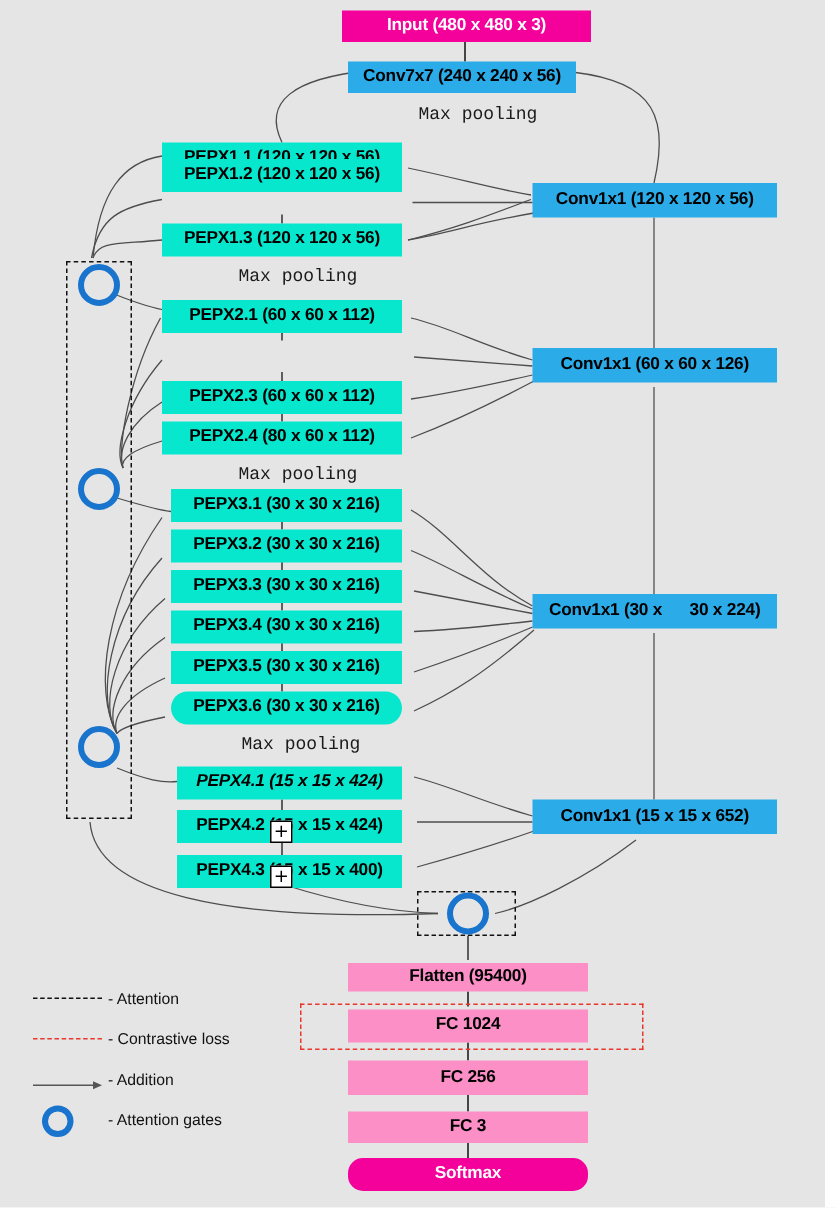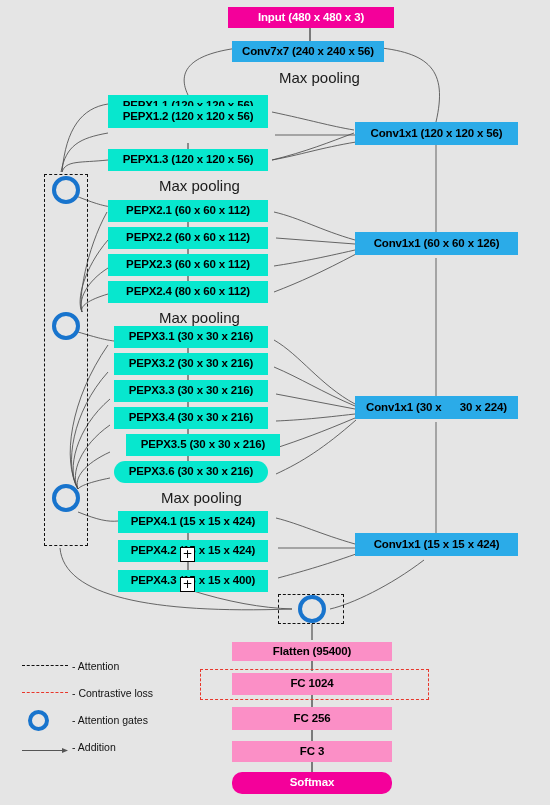--- a/index.html
+++ b/index.html
@@ -31,24 +31,25 @@
   }
   .b-magenta{ background:#F4009A; color:#ffffff; }
   .b-blue   { background:#2BABE8; color:#000000; }
   .b-teal   { background:#07E7CE; color:#000000; }
   .b-pink   { background:#FB8FC6; color:#000000; }
   .b-pinkdark{ background:#F4009A; color:#ffffff; }
 
   
   .label{
     position:absolute;
-    font-size:15px;
+    font-size:12px;
     color:#1a1a1a;
     white-space:nowrap;
     line-height:1;
+    font-family:Liberation Mono, monospace;
   }
 
   
   .dashbox{
     position:absolute;
     box-sizing:border-box;
     border:1.4px dashed #111111;
     background:transparent;
   }
   .dashbox-red{
@@ -236,44 +237,43 @@
   <div class="block b-blue" style="left:232px;top:41px;width:152px;height:21px;">Conv7x7 (240 x 240 x 56)</div>
 
   <div class="label" style="left:279px;top:70px;">Max pooling</div>
 
   <div class="block b-teal" style="left:108px;top:95px;width:160px;height:22px;">PEPX1.1 (120 x 120 x 56)</div>
   <div class="block b-teal" style="left:108px;top:106px;width:160px;height:22px;">PEPX1.2 (120 x 120 x 56)</div>
   <div class="block b-teal" style="left:108px;top:149px;width:160px;height:22px;">PEPX1.3 (120 x 120 x 56)</div>
   <div class="label" style="left:159px;top:178px;">Max pooling</div>
 
   <div class="block b-teal" style="left:108px;top:200px;width:160px;height:22px;">PEPX2.1 (60 x 60 x 112)</div>
-  <div class="block b-teal" style="left:108px;top:227px;width:160px;height:22px;">PEPX2.2 (60 x 60 x 112)</div>
   <div class="block b-teal" style="left:108px;top:254px;width:160px;height:22px;">PEPX2.3 (60 x 60 x 112)</div>
   <div class="block b-teal" style="left:108px;top:281px;width:160px;height:22px;">PEPX2.4 (80 x 60 x 112)</div>
   <div class="label" style="left:159px;top:310px;">Max pooling</div>
 
   <div class="block b-teal" style="left:114px;top:326px;width:154px;height:22px;">PEPX3.1 (30 x 30 x 216)</div>
   <div class="block b-teal" style="left:114px;top:353px;width:154px;height:22px;">PEPX3.2 (30 x 30 x 216)</div>
   <div class="block b-teal" style="left:114px;top:380px;width:154px;height:22px;">PEPX3.3 (30 x 30 x 216)</div>
   <div class="block b-teal" style="left:114px;top:407px;width:154px;height:22px;">PEPX3.4 (30 x 30 x 216)</div>
-  <div class="block b-teal" style="left:126px;top:434px;width:154px;height:22px;">PEPX3.5 (30 x 30 x 216)</div>
+  <div class="block b-teal" style="left:114px;top:434px;width:154px;height:22px;">PEPX3.5 (30 x 30 x 216)</div>
   <div class="block b-teal" style="left:114px;top:461px;width:154px;height:22px;border-radius:11px;">PEPX3.6 (30 x 30 x 216)</div>
   <div class="label" style="left:161px;top:490px;">Max pooling</div>
 
-  <div class="block b-teal" style="left:118px;top:511px;width:150px;height:22px;">PEPX4.1 (15 x 15 x 424)</div>
+  <div class="block b-teal" style="left:118px;top:511px;width:150px;height:22px;font-style:italic;">PEPX4.1 (15 x 15 x 424)</div>
   <div class="block b-teal" style="left:118px;top:540px;width:150px;height:22px;">PEPX4.2 (15 x 15 x 424)</div>
   <div class="block b-teal" style="left:118px;top:570px;width:150px;height:22px;">PEPX4.3 (15 x 15 x 400)</div>
 
   <div class="plusmark" style="left:180px;top:547px;">+</div>
   <div class="plusmark" style="left:180px;top:577px;">+</div>
 
   <div class="block b-blue" style="left:355px;top:122px;width:163px;height:23px;">Conv1x1 (120 x 120 x 56)</div>
   <div class="block b-blue" style="left:355px;top:232px;width:163px;height:23px;">Conv1x1 (60 x 60 x 126)</div>
   <div class="block b-blue" style="left:355px;top:396px;width:163px;height:23px;">Conv1x1 (30 x      30 x 224)</div>
-  <div class="block b-blue" style="left:355px;top:533px;width:163px;height:23px;">Conv1x1 (15 x 15 x 424)</div>
+  <div class="block b-blue" style="left:355px;top:533px;width:163px;height:23px;">Conv1x1 (15 x 15 x 652)</div>
 
   <div class="gate" style="left:52px;top:176px;"></div>
   <div class="gate" style="left:52px;top:312px;"></div>
   <div class="gate" style="left:52px;top:484px;"></div>
   <div class="gate" style="left:298px;top:595px;"></div>
 
   <div class="block b-pink" style="left:232px;top:642px;width:160px;height:19px;">Flatten (95400)</div>
 
   <div class="dashbox-red" style="left:200px;top:669px;width:229px;height:31px;"></div>
 
@@ -289,34 +289,34 @@
         <span class="sym-dash-black"></span>
       </span>
       <span class="legend-text">- Attention</span>
     </div>
 
     <div class="legend-row">
       <span class="legend-sym">
         <span class="sym-dash-red"></span>
       </span>
       <span class="legend-text">- Contrastive loss</span>
-    </div>
-
-    <div class="legend-row">
-      <span class="legend-sym">
-        <span class="sym-circle"></span>
-      </span>
-      <span class="legend-text">- Attention gates</span>
     </div>
 
     <div class="legend-row">
       <span class="legend-sym">
         <svg class="sym-arrow" viewBox="0 0 46 9" width="46" height="9">
           <line x1="0" y1="4.5" x2="40" y2="4.5" stroke="#555" stroke-width="1"></line>
           <path d="M40,1.9 L46,4.5 L40,7.1 z" fill="#555"></path>
         </svg>
       </span>
       <span class="legend-text">- Addition</span>
     </div>
 
+    <div class="legend-row">
+      <span class="legend-sym">
+        <span class="sym-circle"></span>
+      </span>
+      <span class="legend-text">- Attention gates</span>
+    </div>
+
   </div>
 
 </div>
 
 </body></html>

